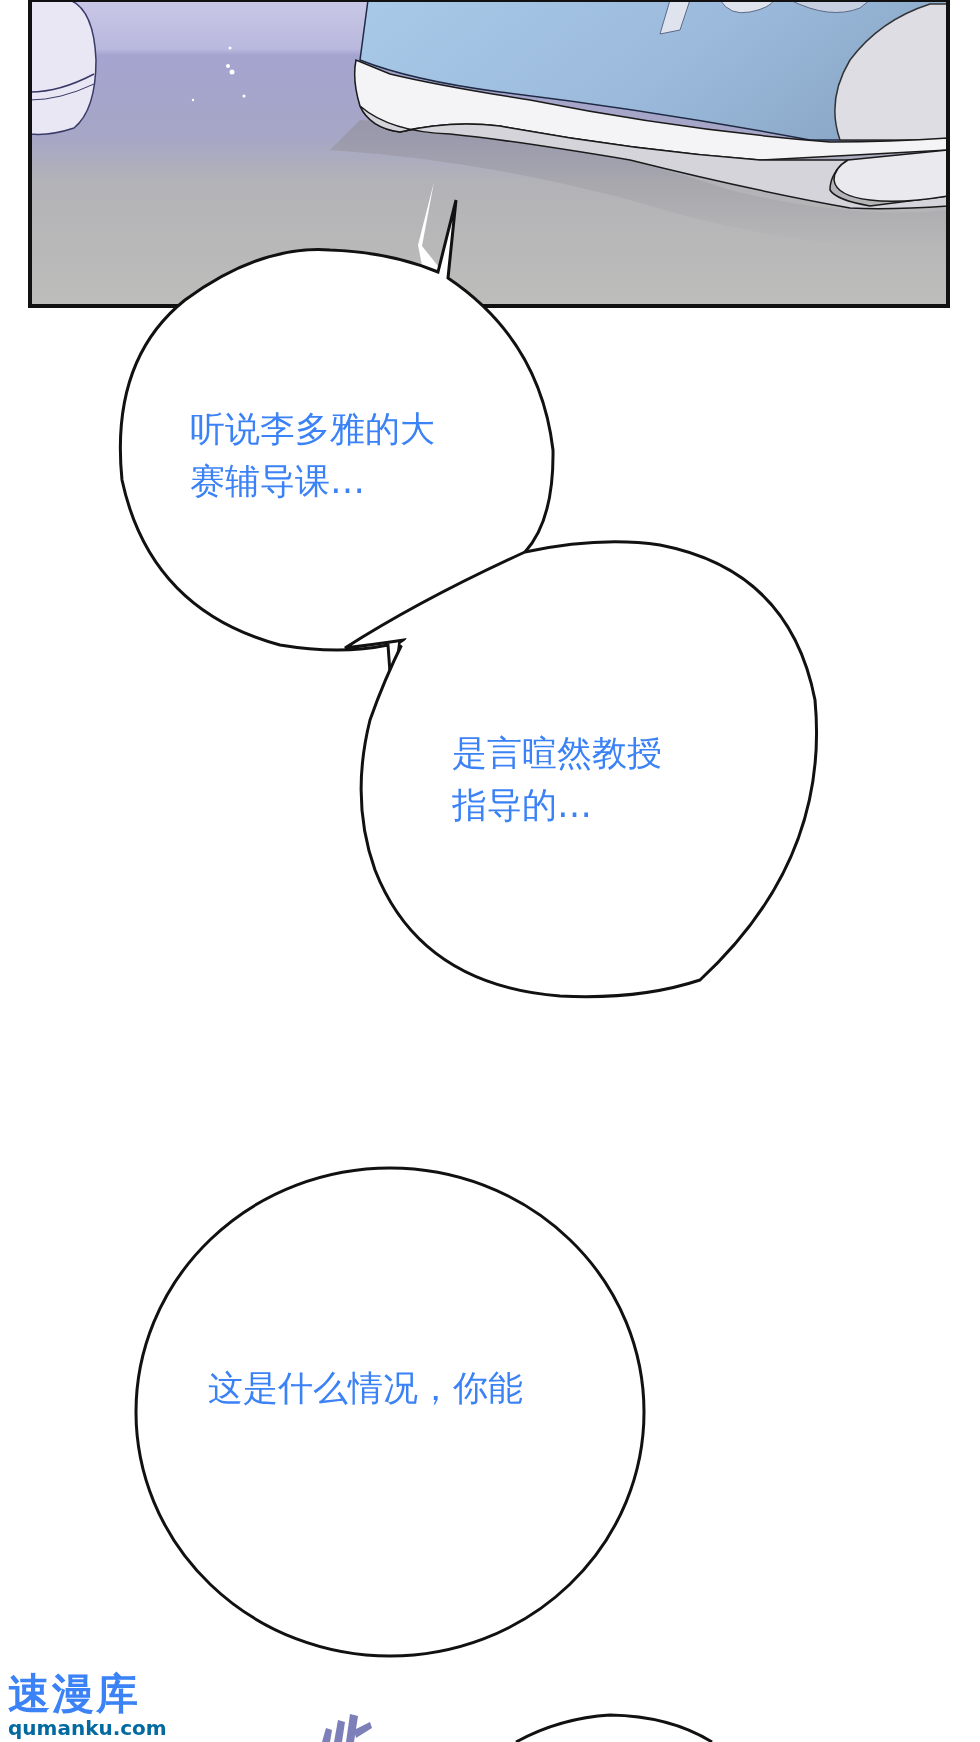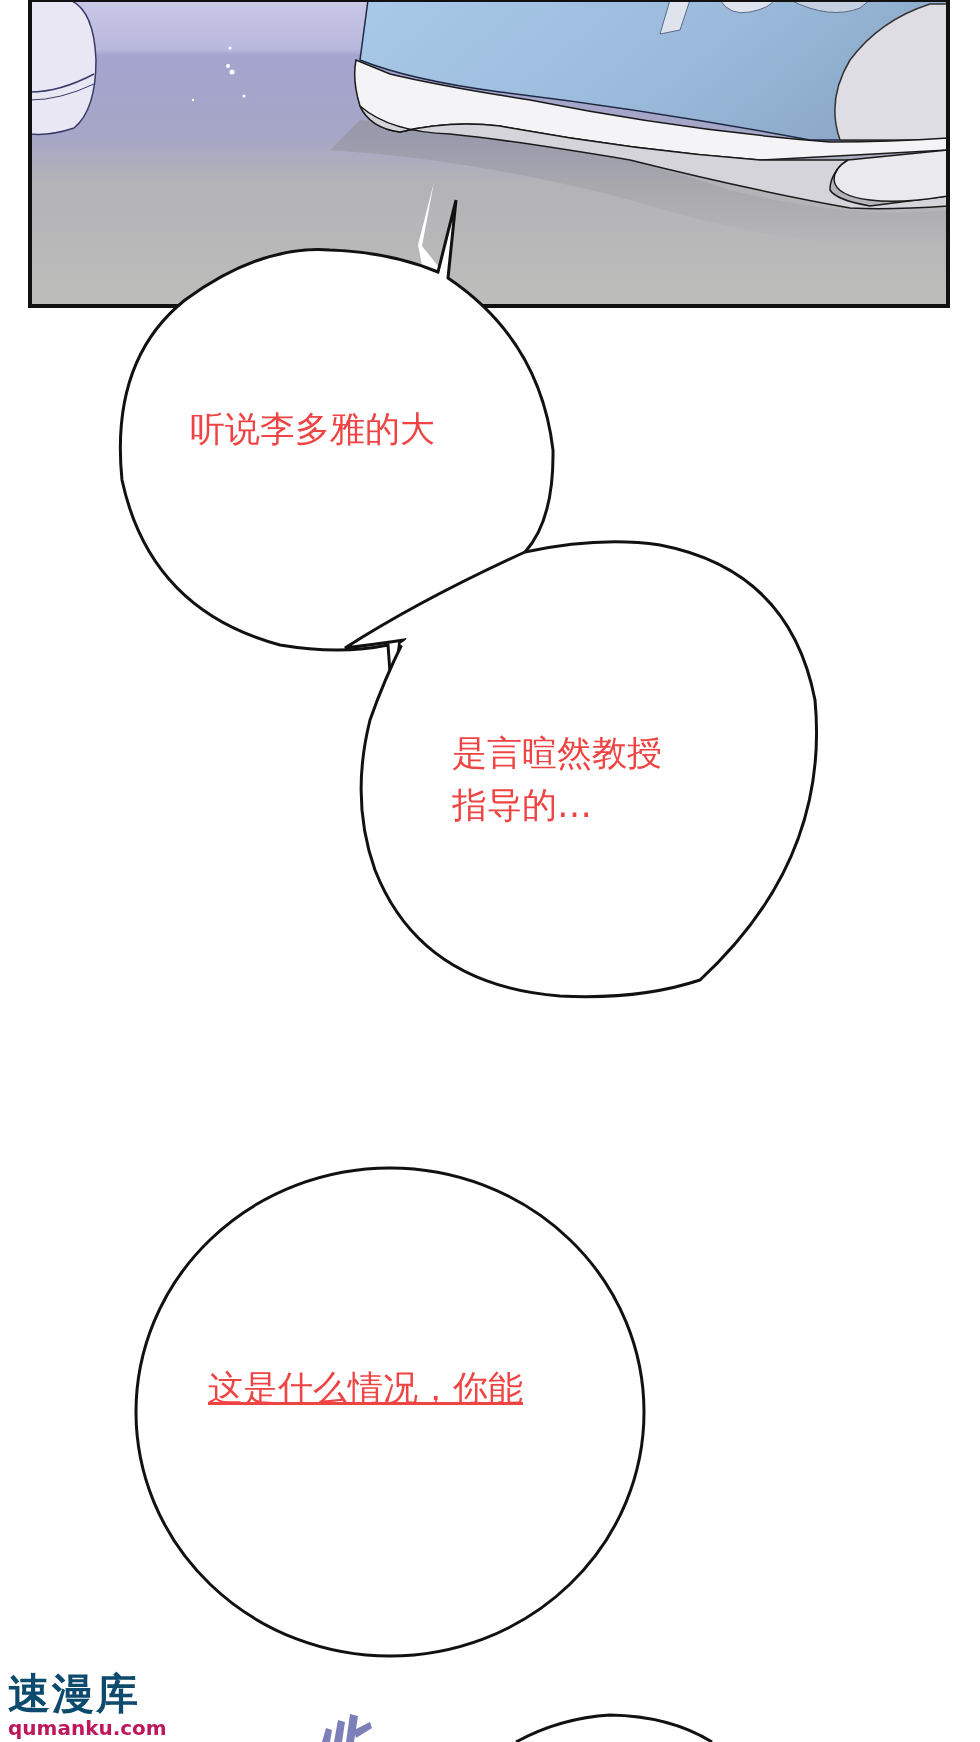--- a/index.html
+++ b/index.html
@@ -2,28 +2,28 @@
 <html><head>
   <meta charset="utf-8">
   <style>
     html, body { margin: 0; padding: 0; background: #ffffff; }
     body { width: 980px; height: 1742px; position: relative; overflow: hidden;
            font-family: "DejaVu Sans", sans-serif; }
     .panel { position: absolute; left: 30px; top: 0; width: 918px; height: 306px;
              overflow: hidden; }
     .panel svg { display: block; }
     .bubbles { position: absolute; left: 0; top: 0; width: 980px; height: 1742px; }
-    .bubble-text { position: absolute; color: #ef4444; font-size: 35px; line-height: 52px;
+    .bubble-text { position: absolute; color: #3b82f6; font-size: 35px; line-height: 52px;
                    font-family: "DejaVu Sans", sans-serif; letter-spacing: 0px;
                    white-space: nowrap; }
     .bubble-text span { display: block; }
     .watermark { position: absolute; left: 8px; top: 1670px; width: 160px; }
-    .wm-cn { font-size: 42px; font-weight: bold; color: #0c4a6e; line-height: 48px;
+    .wm-cn { font-size: 42px; font-weight: bold; color: #3b82f6; line-height: 48px;
              letter-spacing: 2px; font-family: "DejaVu Sans", sans-serif; }
-    .wm-url { font-size: 20px; font-weight: bold; color: #be185d; line-height: 20px;
+    .wm-url { font-size: 20px; font-weight: bold; color: #0369a1; line-height: 20px;
               font-family: "DejaVu Sans", sans-serif; }
     .sfx { position: absolute; left: 318px; top: 1712px; }
   </style>
 </head>
 <body>
 
 <div class="panel">
   <svg width="918" height="306" viewBox="0 0 918 306">
     <defs>
       <linearGradient id="floorGrad" x1="0" y1="0" x2="0" y2="1">
@@ -109,28 +109,29 @@
 
   <path d="M400 644 Q460 600 530 556 Q560 560 540 600 Q470 640 420 660 Z" fill="#ffffff"></path>
 
   <ellipse cx="390" cy="1412" rx="254" ry="244" fill="#ffffff" stroke="#111111" stroke-width="3"></ellipse>
 
   <path d="M516 1742 Q560 1718 610 1715 Q670 1716 712 1742" fill="#ffffff" stroke="#111111" stroke-width="3"></path>
 </svg>
 
 <div class="bubble-text" style="left:190px; top:403px;">
   <span>听说李多雅的大</span>
+  <span>赛辅导课…</span>
 </div>
 
 <div class="bubble-text" style="left:452px; top:727px;">
   <span>是言暄然教授</span>
   <span>指导的…</span>
 </div>
 
-<div class="bubble-text" style="left:208px; top:1362px;text-decoration:underline;">
+<div class="bubble-text" style="left:208px; top:1362px;">
   <span>这是什么情况，你能</span>
 </div>
 
 <div class="watermark">
   <div class="wm-cn">速漫库</div>
   <div class="wm-url">qumanku.com</div>
 </div>
 
 <svg class="sfx" width="60" height="30" viewBox="0 0 60 30">
   <path d="M4 30 L8 16 L14 18 L12 30 Z" fill="#7d7fb8"></path>

